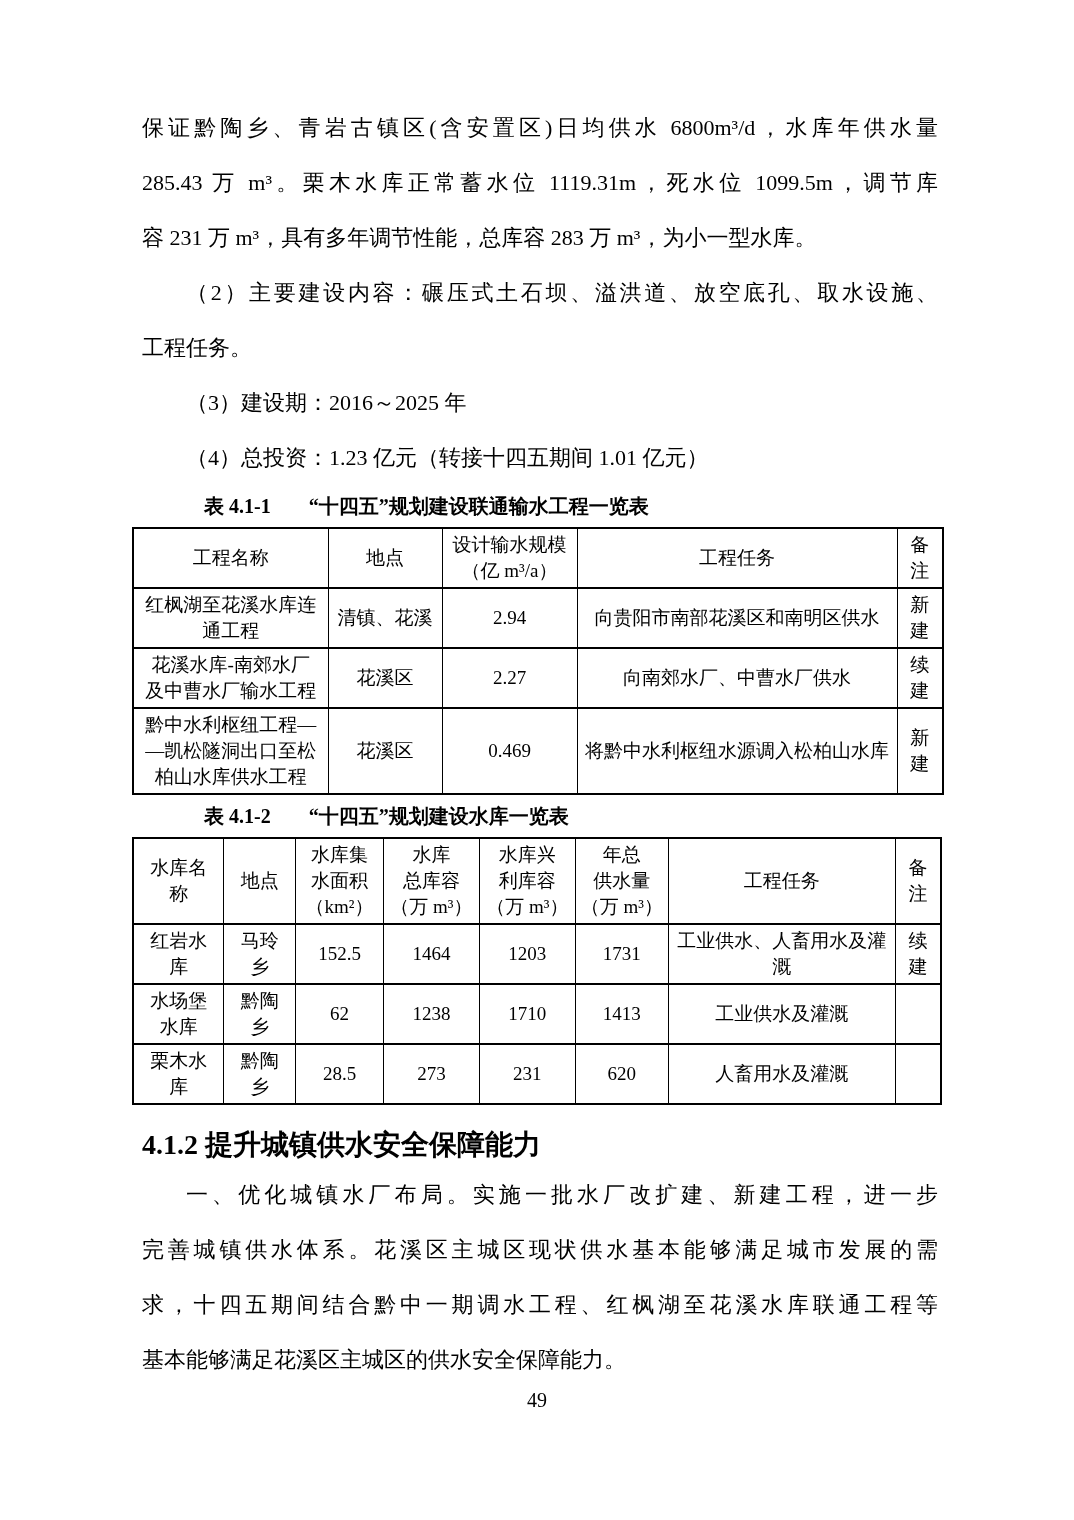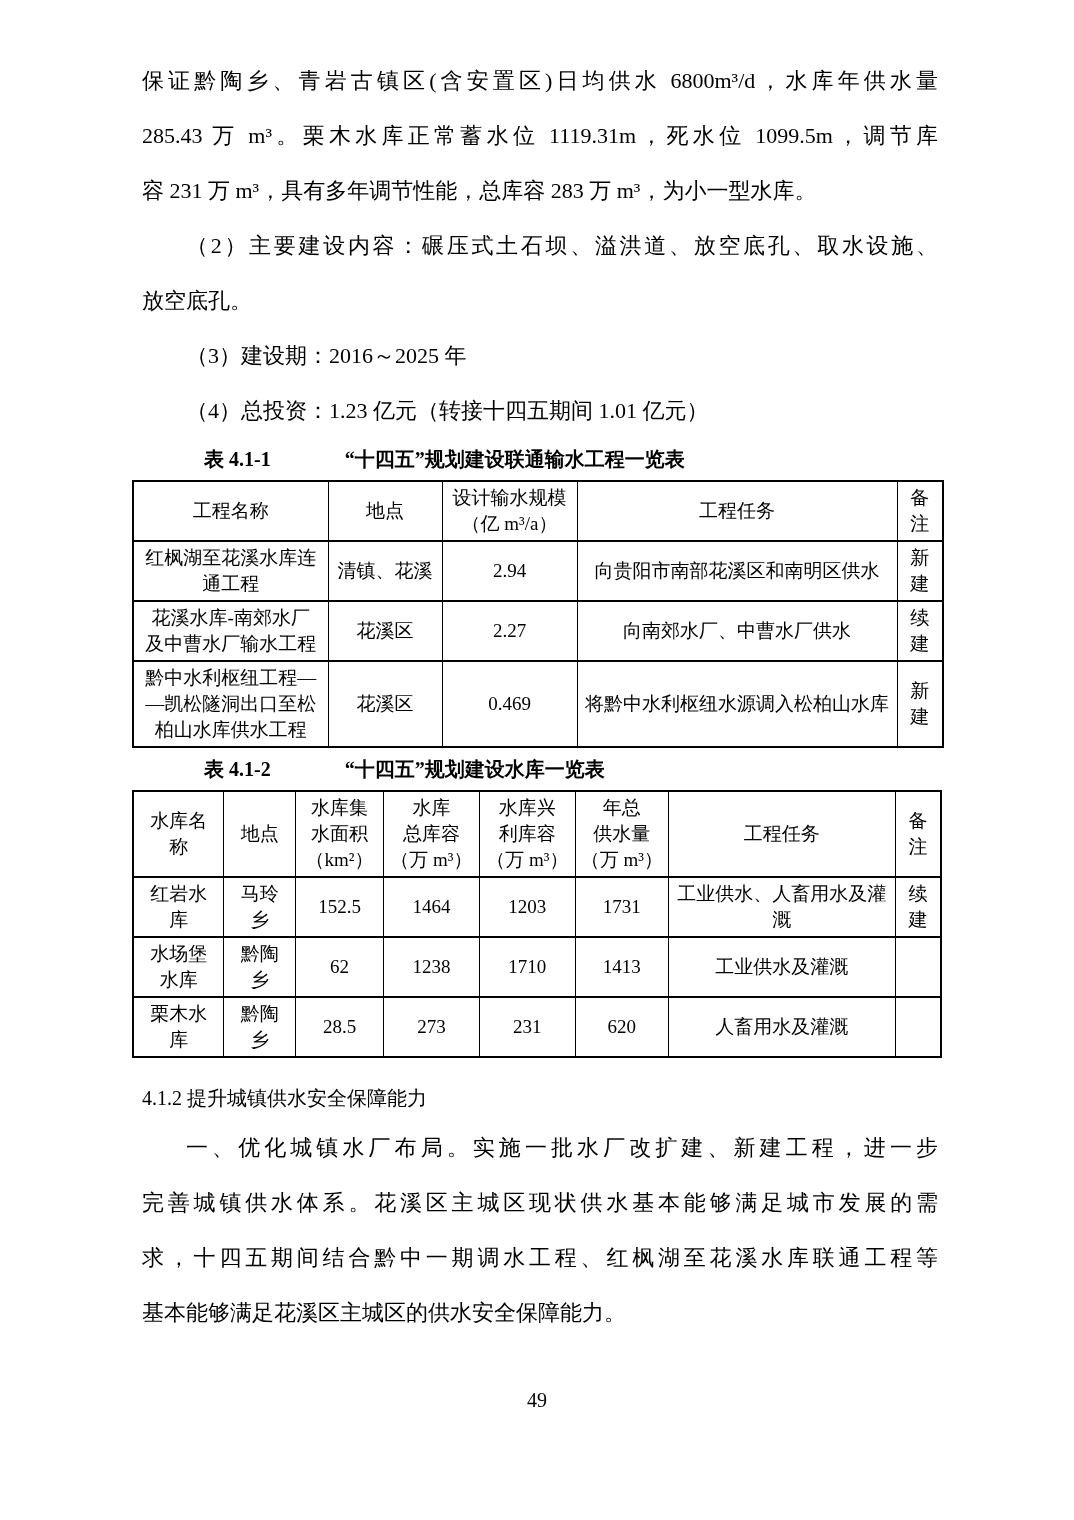--- a/index.html
+++ b/index.html
@@ -5,36 +5,36 @@
   html,body { margin:0; padding:0; background:#ffffff; }
   .page {
     position:relative;
     width:1074px; height:1520px;
     margin:0 auto;
     background:#ffffff;
     color:#000000;
     font-family:"Liberation Serif","DejaVu Serif",serif;
     overflow:hidden;
   }
-  .content { width:810px; margin:0 auto; padding-top:53px; }
+  .content { width:810px; margin:0 auto; padding-top:100px; }
 
   
   .bline {
     font-size:22px;
     height:55px; line-height:55px;
     padding-left:10px; padding-right:4px;
     white-space:nowrap;
     overflow:visible;
   }
   .jline { white-space:normal; text-align:justify; text-align-last:justify; }
   .indent { text-indent:44px; }
 
   
   .caption {
-    display:flex; gap:74px;
+    display:flex; gap:38px;
     margin:6px 0 6px 72px;
     font-weight:bold; font-size:20px;
     line-height:30px;
     white-space:nowrap;
   }
 
   
   table.doc {
     border-collapse:collapse;
     table-layout:fixed;
@@ -54,21 +54,21 @@
     font-weight:normal;
     padding:3px 2px;
     overflow:hidden;
   }
   table.doc tr.h62  { height:59px; }
   table.doc tr.h60  { height:60px; }
   table.doc tr.h86  { height:86px; }
   table.doc tr.h54  { height:54px; }
 
   .section-heading {
-    font-size:20px; font-weight:normal;
+    font-size:28px; font-weight:bold;
     margin-top:18px;
     height:44px; line-height:44px;
     padding-left:10px;
     white-space:nowrap;
   }
 
   .page-number {
     position:absolute;
     left:0; bottom:108px;
     width:100%;
@@ -83,21 +83,21 @@
   <div class="content">
 
     <div>
       <div class="bline jline">保证黔陶乡、青岩古镇区(含安置区)日均供水 6800m³/d，水库年供水量</div>
       <div class="bline jline">285.43 万 m³。栗木水库正常蓄水位 1119.31m，死水位 1099.5m，调节库</div>
       <div class="bline">容 231 万 m³，具有多年调节性能，总库容 283 万 m³，为小一型水库。</div>
     </div>
 
     <div>
       <div class="bline jline indent">（2）主要建设内容：碾压式土石坝、溢洪道、放空底孔、取水设施、</div>
-      <div class="bline">放空底孔。</div>
+      <div class="bline">工程任务。</div>
     </div>
     <div class="bline indent">（3）建设期：2016～2025 年</div>
     <div class="bline indent">（4）总投资：1.23 亿元（转接十四五期间 1.01 亿元）</div>
 
     <div class="caption">
       <span>表 4.1-1</span>
       <span>“十四五”规划建设联通输水工程一览表</span>
     </div>
 
     <table class="doc">

